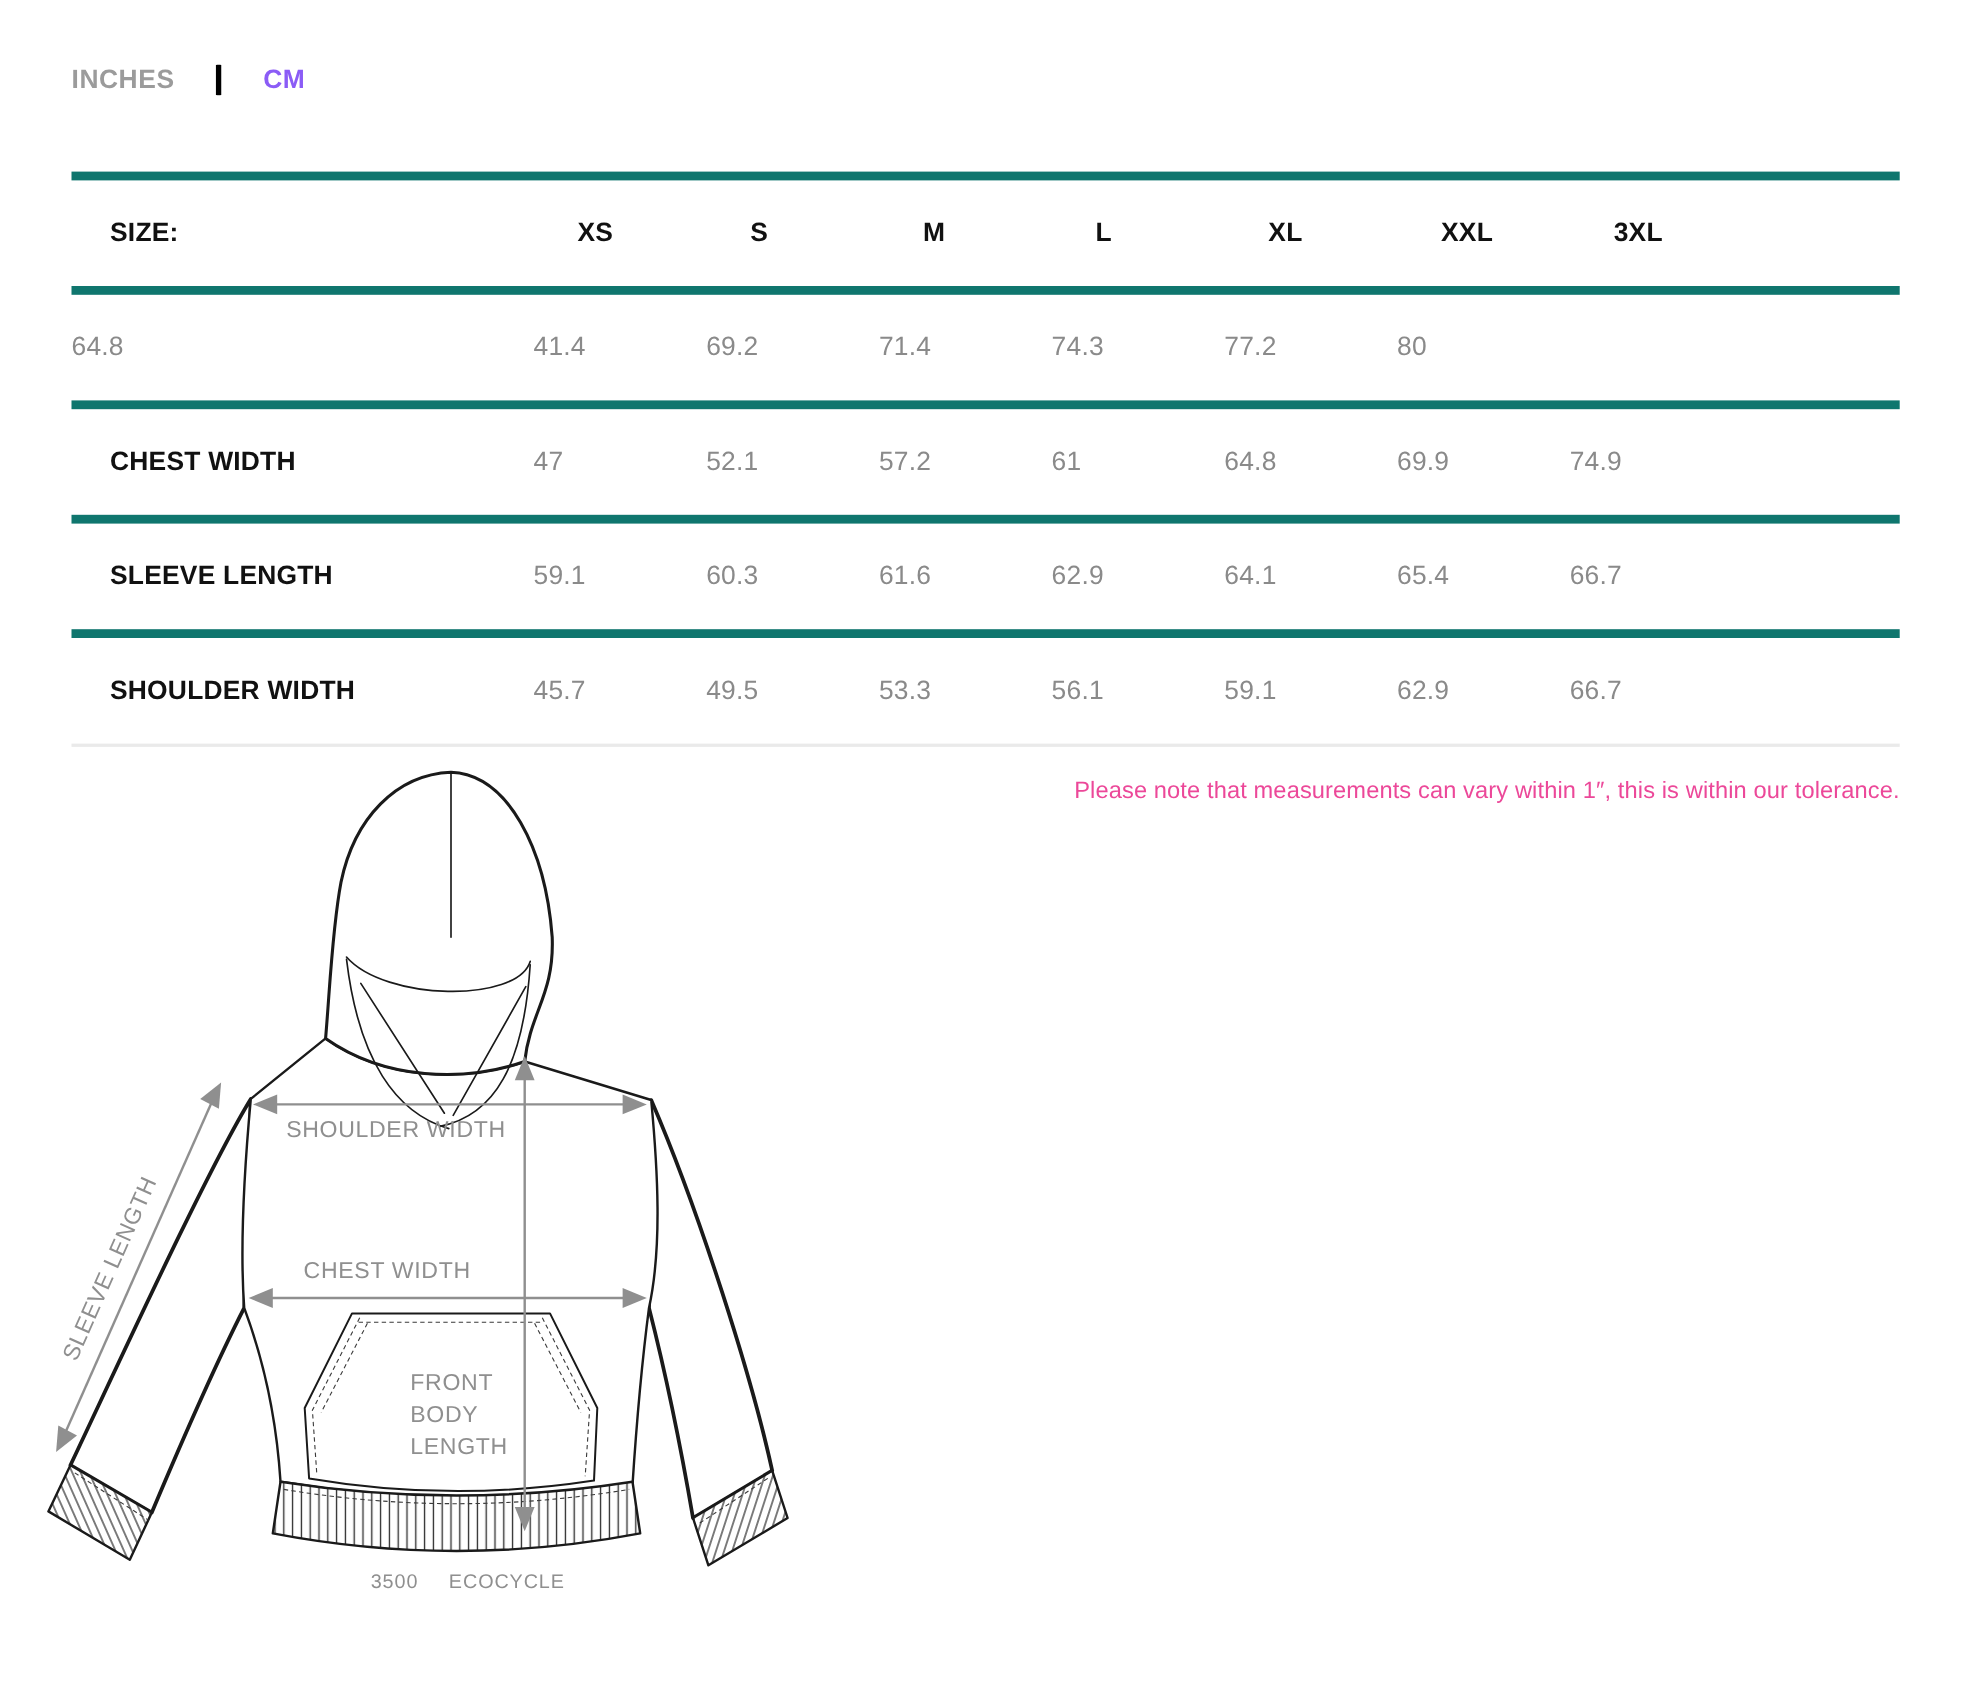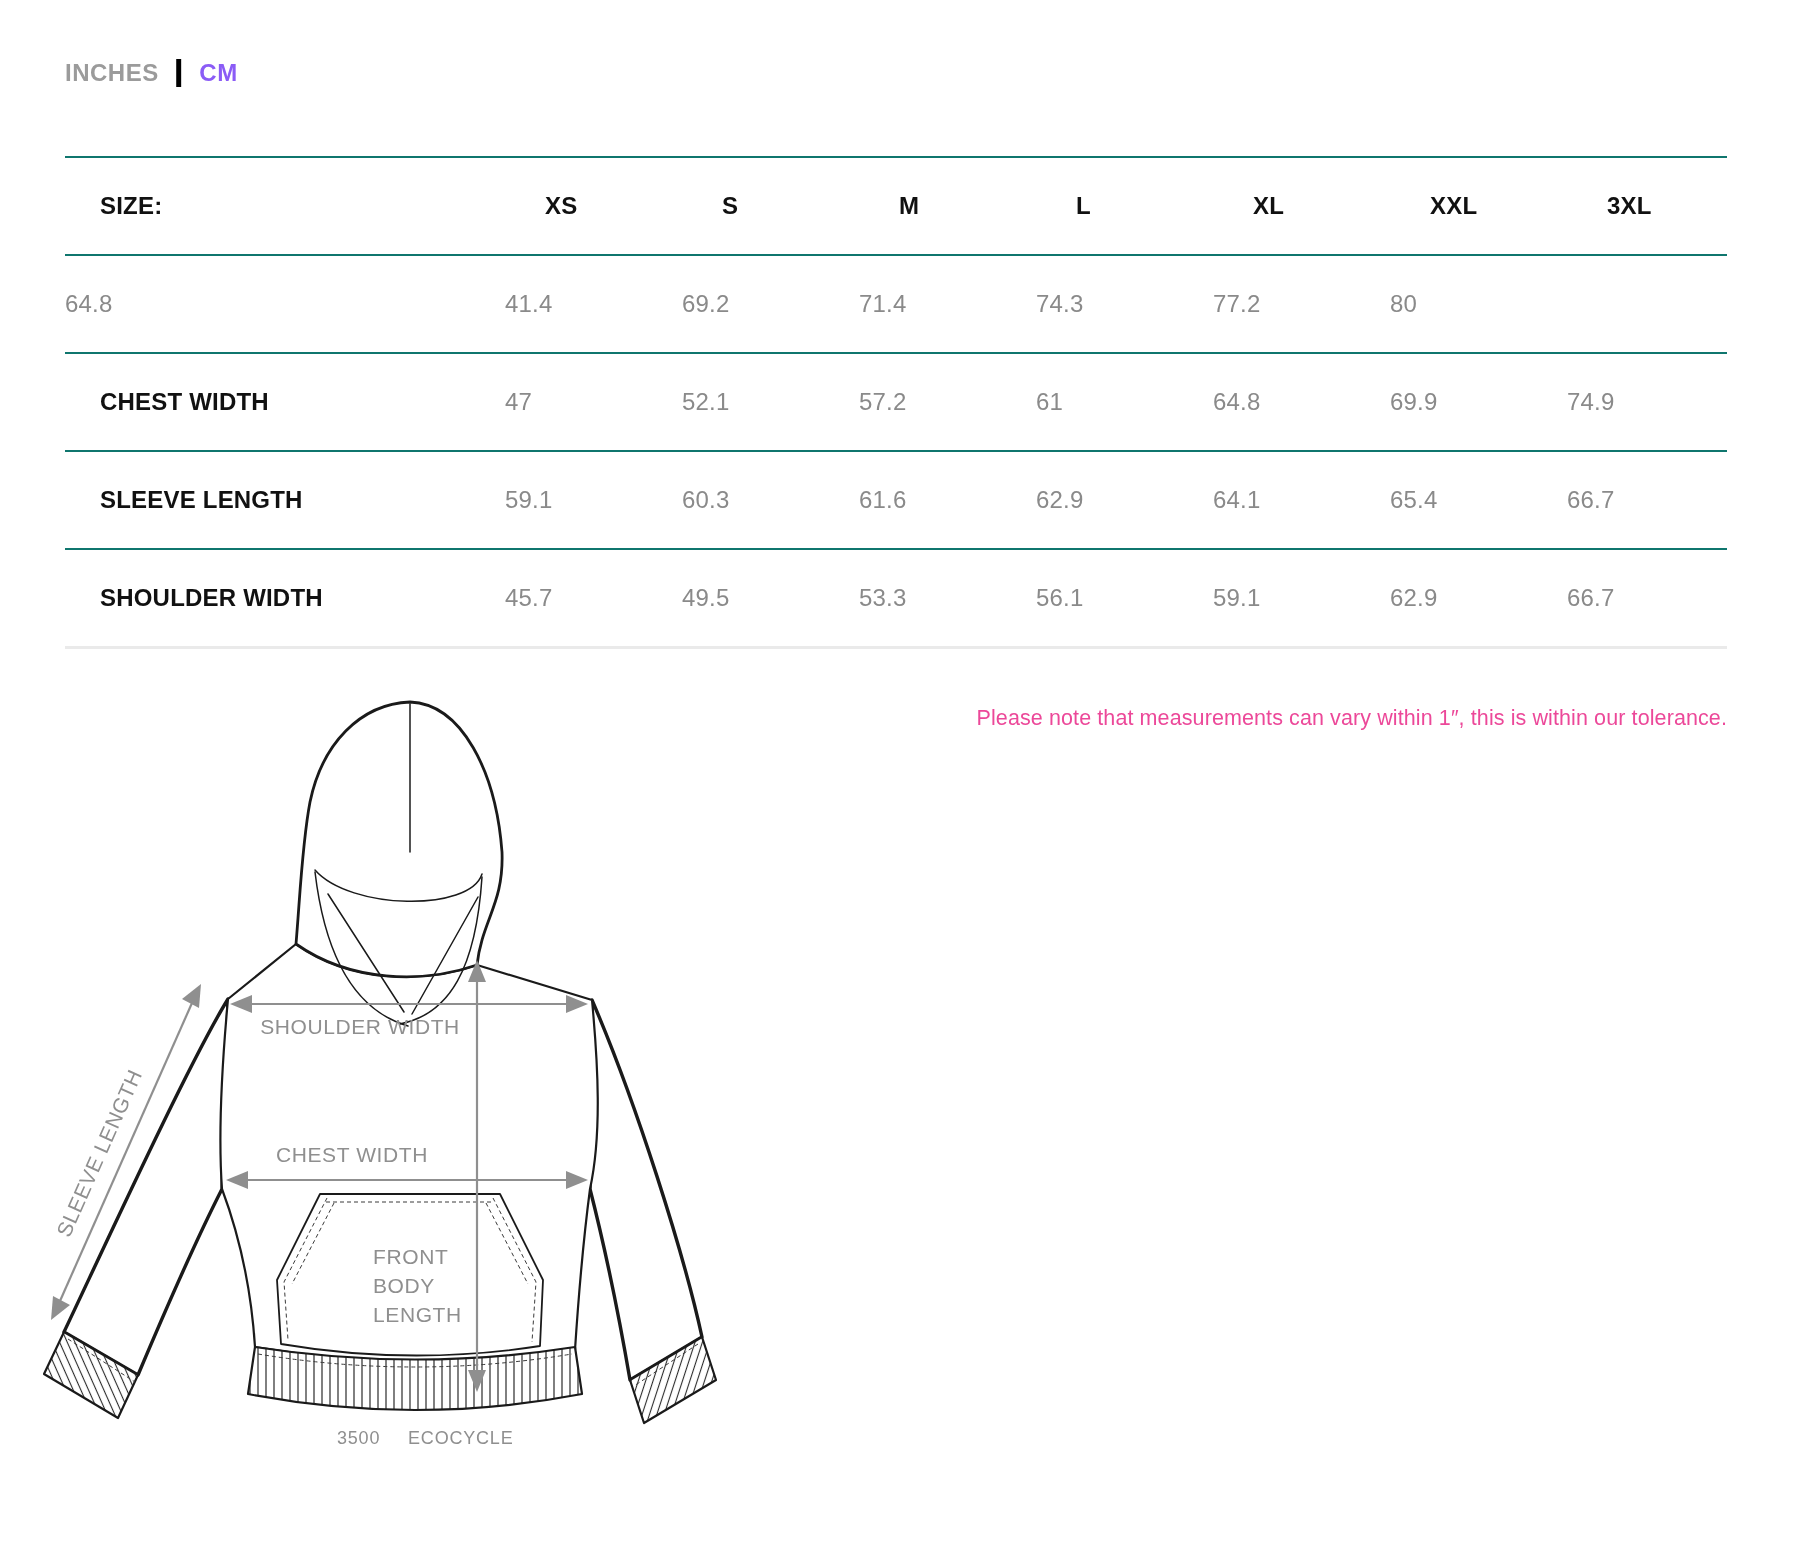--- a/index.html
+++ b/index.html
@@ -4,38 +4,37 @@
 <style>
   html,body{margin:0;padding:0;}
   body{
     width:1800px;height:1544px;position:relative;background:#ffffff;
     font-family:"Liberation Sans", sans-serif;color:#111;
     overflow:hidden;
   }
   
   .unit-toggle{
     position:absolute;left:65px;top:56px;
-    display:flex;align-items:center;gap:16px;
+    display:flex;align-items:center;gap:36px;
     font-size:24px;font-weight:bold;letter-spacing:.5px;
   }
   .unit-inches{color:#9b9b9b;cursor:pointer;}
   .unit-sep{
     color:#000;font-size:29px;font-weight:bold;
     text-shadow:.6px 0 0 #000,-.6px 0 0 #000;
     transform:translateY(-1px);
   }
   .unit-cm{color:#8b5cf6;cursor:pointer;}
   
   .size-table{position:absolute;left:65px;top:156px;width:1662px;}
   .trow{
     display:grid;
     grid-template-columns:420px 157px 157px 157px 157px 157px 157px 1fr;
     align-items:center;height:96px;
-    border-top:2px solid #0f766e;
-    gap:20px;
+    border-top:8px solid #0f766e;
   }
   .trow:last-child{border-bottom:3px solid #eaeaea;}
   .tcell{font-size:24px;color:#8a8a8a;letter-spacing:.2px;}
   .tlabel{padding-left:35px;font-weight:bold;color:#111;font-size:24px;letter-spacing:.2px;}
   .thead .tcell{font-weight:bold;color:#111;margin-left:40px;}
   
   .note{
     position:absolute;left:65px;top:706px;width:1662px;
     text-align:right;font-size:21.5px;color:#ec4899;letter-spacing:.1px;
   }

